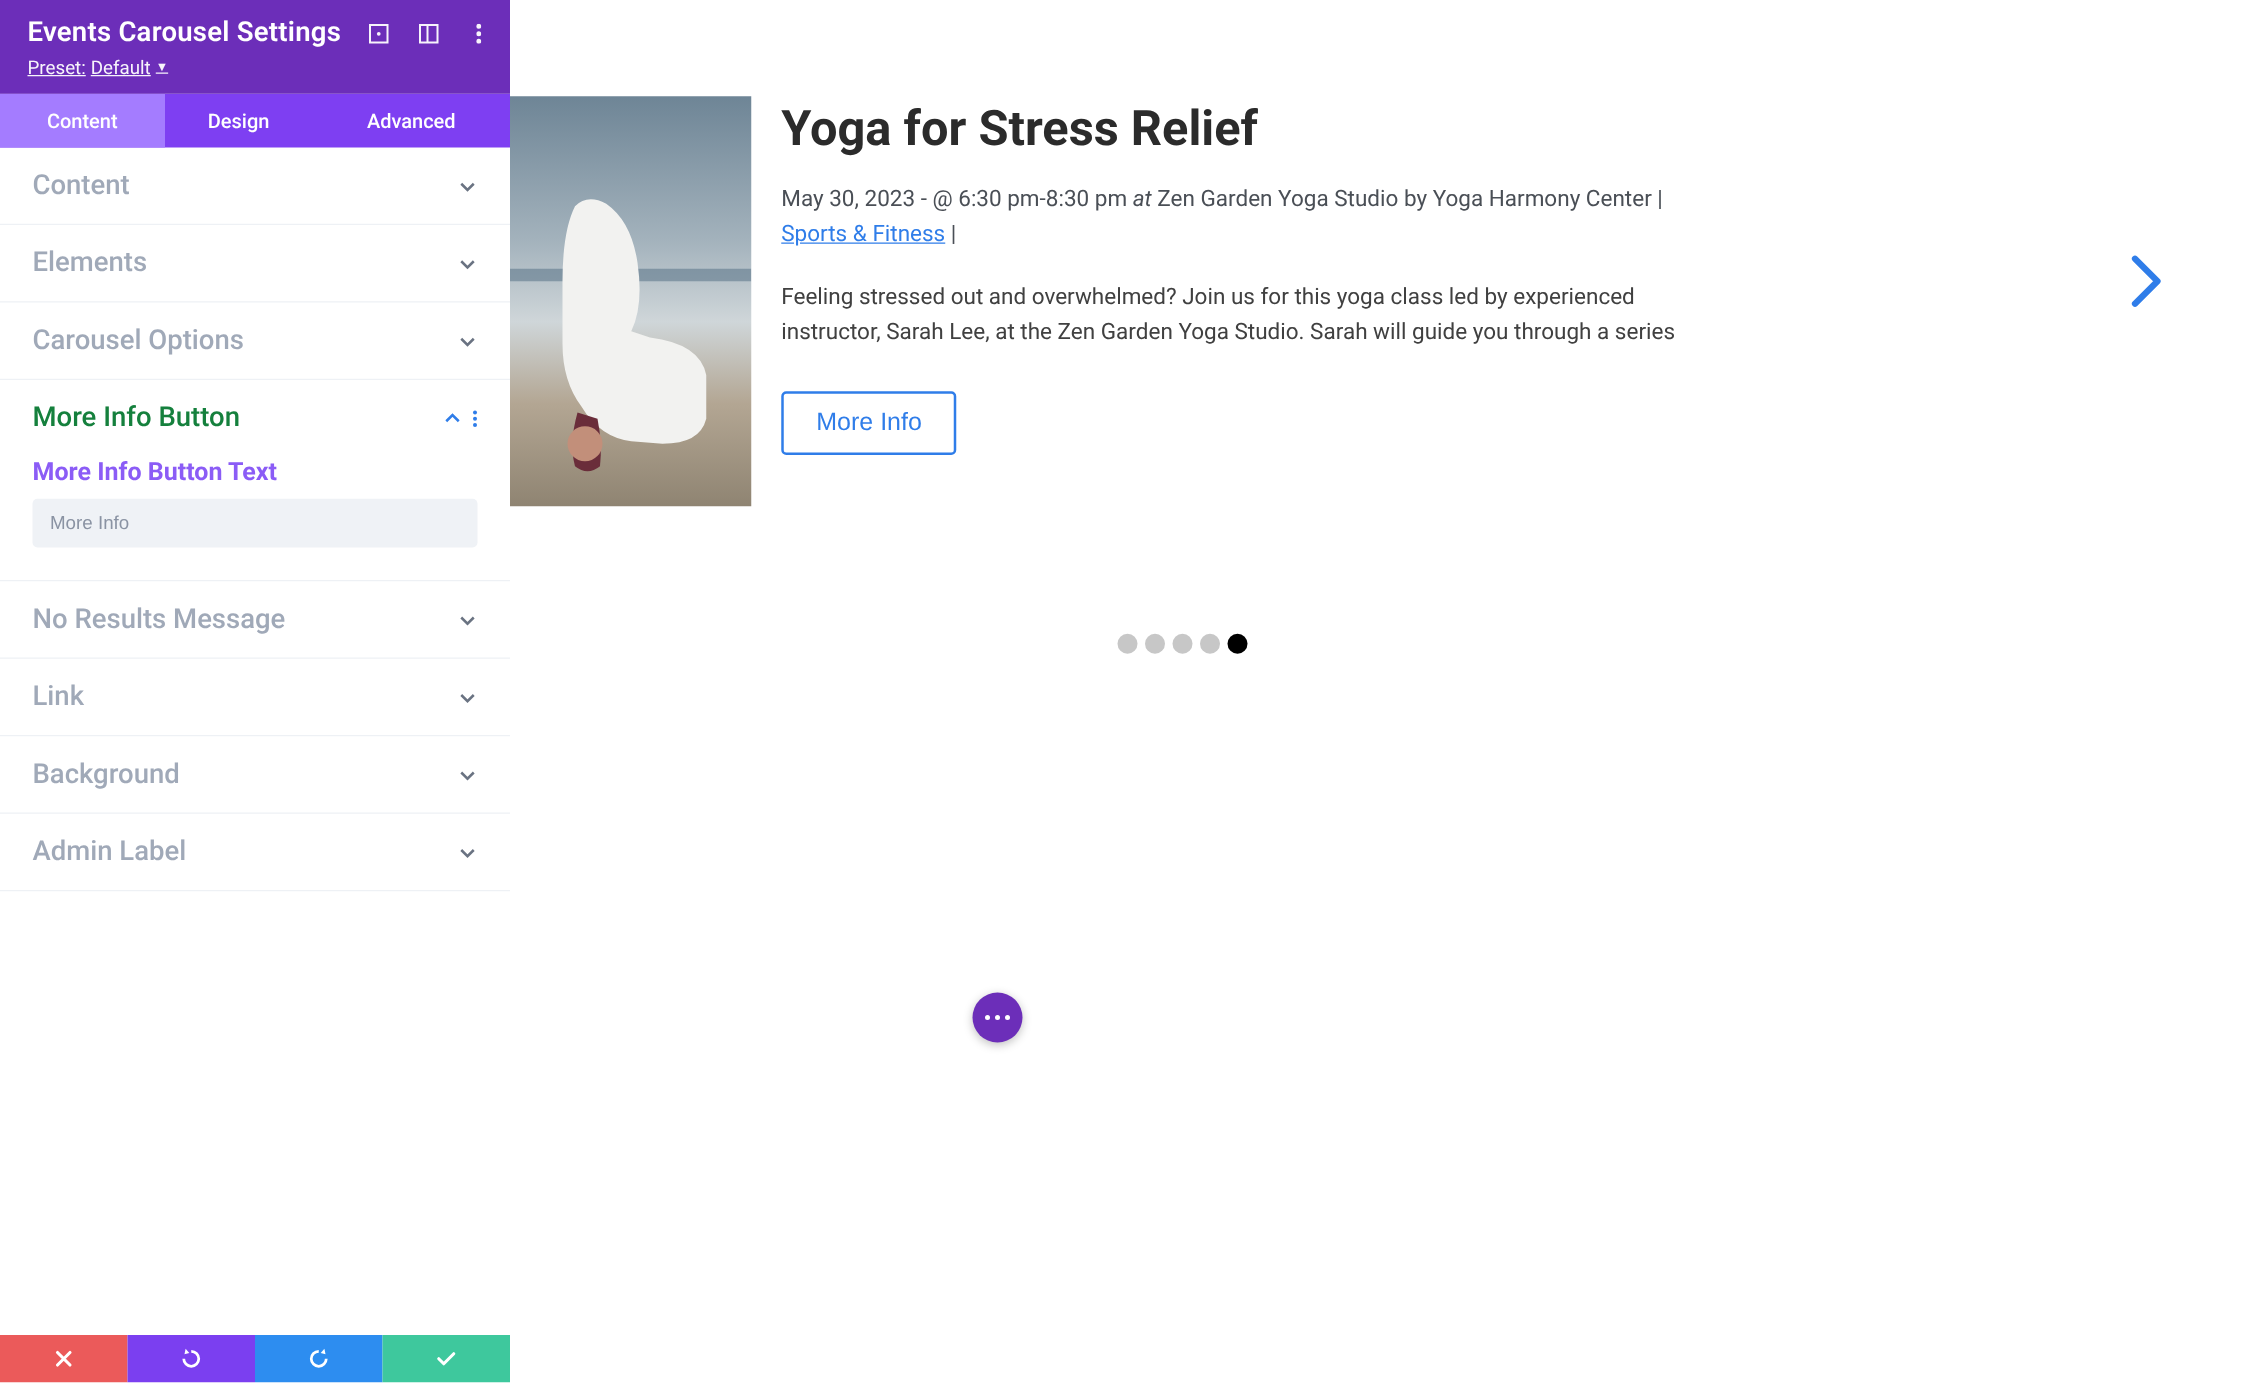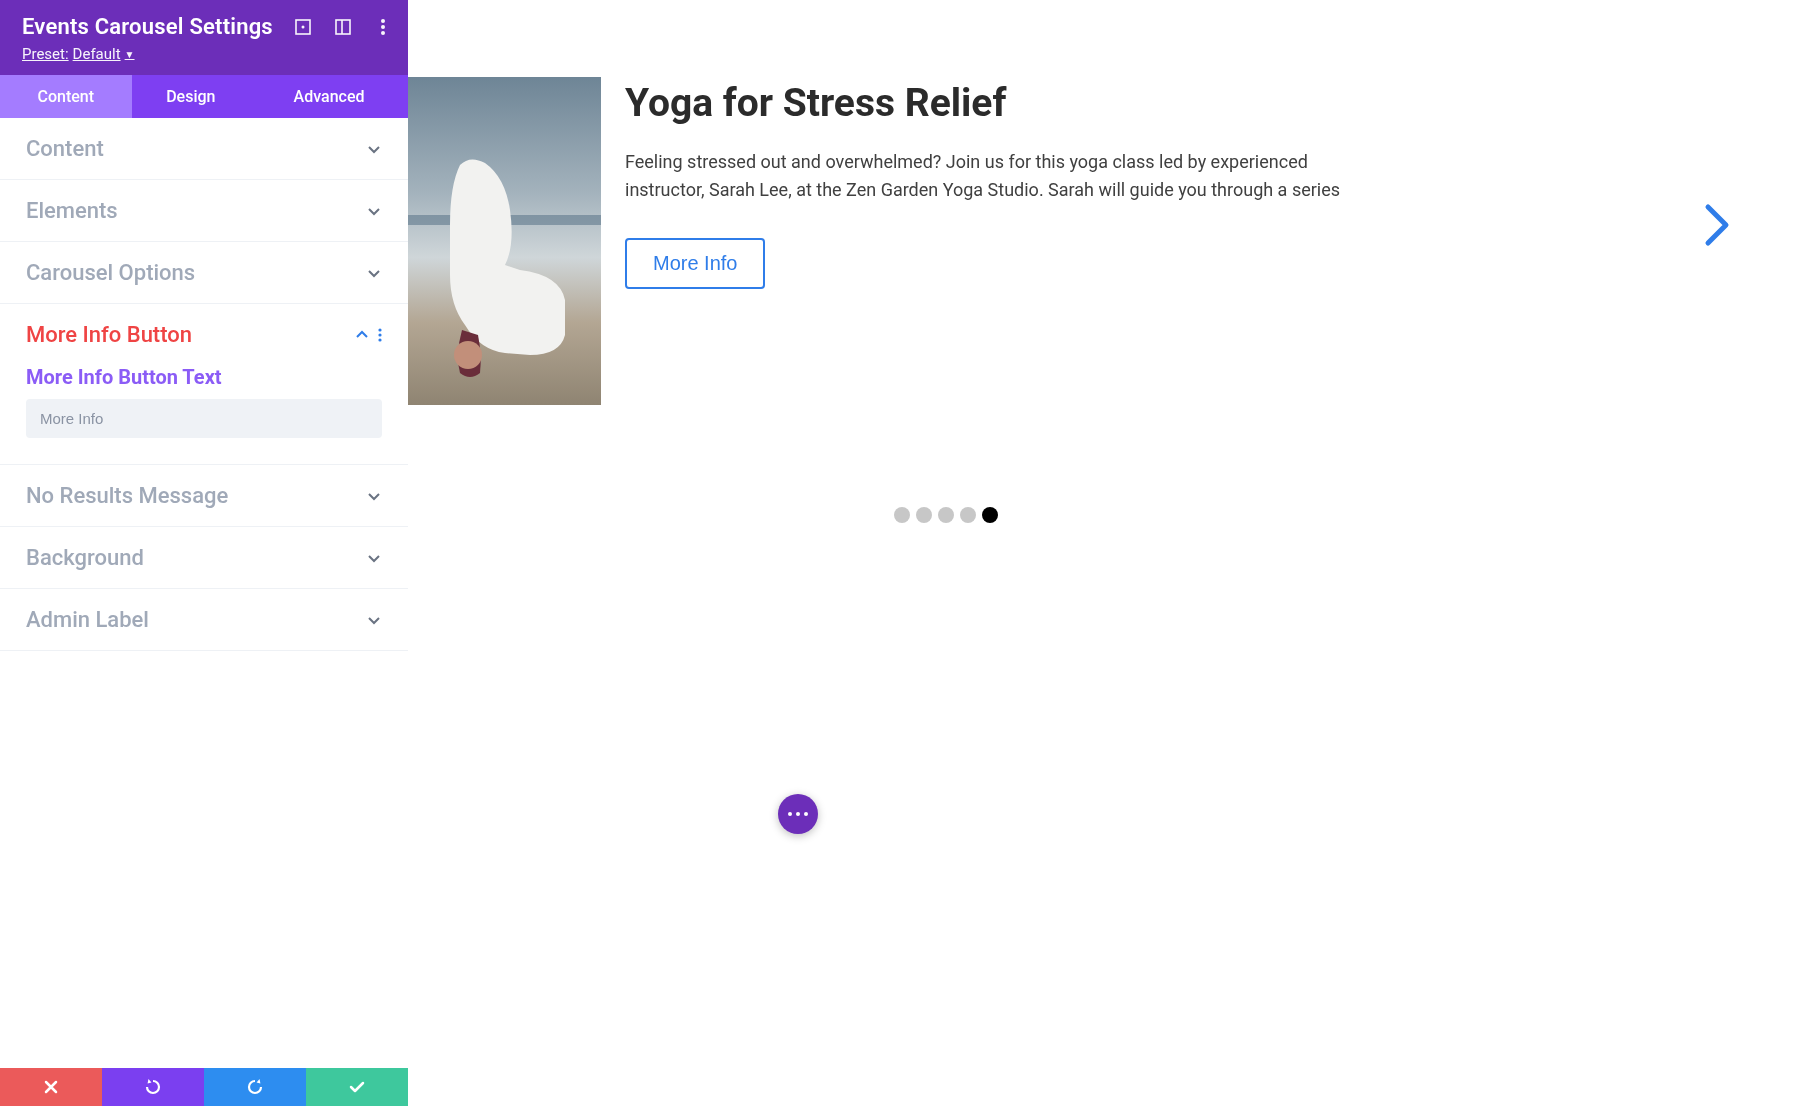--- a/index.html
+++ b/index.html
@@ -22,21 +22,21 @@
 .search-row { display: flex; align-items: center; justify-content: space-between; padding: 6px 8px 6px 26px; background: #f0f3f7; border-bottom: 1px solid #e5e9ef; }
 .search-placeholder { color: #a1aab8; font-size: 15px; }
 .filter-btn { background: #e6eaef; border-radius: 4px; padding: 6px 12px; font-size: 15px; color: #555d68; display: flex; align-items: center; gap: 6px; cursor: pointer; }
 .filter-btn .plus { font-weight: 600; font-size: 16px; }
 
 .sections { flex: 1; overflow-y: auto; }
 
 .section { border-bottom: 1px solid #eef1f5; }
 .section-head { display: flex; align-items: center; justify-content: space-between; padding: 18px 26px; cursor: pointer; }
 .section-title { font-size: 22px; color: #a0a9b8; font-weight: 500; }
-.section.expanded .section-title { color: #ef4444; }
+.section.expanded .section-title { color: #15803d; }
 .section-head .chev { color: #6a7382; }
 .section.expanded .chev { color: #2f7de9; }
 .section-head .more-dots { color: #2f7de9; margin-left: 8px; }
 
 .section-body { padding: 0 26px 26px; }
 .field-label { font-size: 20px; font-weight: 700; color: #8b5cf6; margin-bottom: 10px; }
 .text-input { width: 100%; background: #eff2f6; border: none; border-radius: 4px; padding: 11px 14px; font-size: 15px; color: #8a93a3; }
 
 .footer-bar { display: flex; height: 38px; }
 .footer-btn { flex: 1; display: flex; align-items: center; justify-content: center; color: #fff; cursor: pointer; }
@@ -174,20 +174,30 @@
       <div class="section-head">
         <span class="section-title">No Results Message</span>
         <span class="chev">
             <svg width="16" height="16" viewBox="0 0 16 16">
               <path d="M3 6 L8 11 L13 6" fill="none" stroke="currentColor" stroke-width="2"></path>
             </svg>
           </span>
       </div>
     </div>
 
+    <div class="section">
+      <div class="section-head">
+        <span class="section-title">Link</span>
+        <span class="chev">
+            <svg width="16" height="16" viewBox="0 0 16 16">
+              <path d="M3 6 L8 11 L13 6" fill="none" stroke="currentColor" stroke-width="2"></path>
+            </svg>
+          </span>
+      </div>
+    </div>
 
     <div class="section">
       <div class="section-head">
         <span class="section-title">Background</span>
         <span class="chev">
             <svg width="16" height="16" viewBox="0 0 16 16">
               <path d="M3 6 L8 11 L13 6" fill="none" stroke="currentColor" stroke-width="2"></path>
             </svg>
           </span>
       </div>
@@ -245,20 +255,30 @@
     <div class="event-row">
       <div class="event-img">
         <svg class="figure" viewBox="0 0 160 230">
           <path d="M50 10 Q60 0 75 8 Q95 22 100 55 Q105 90 95 110 L110 115 Q150 120 155 145 L155 180 Q150 200 120 200 L95 198 Q70 195 55 170 Q40 150 40 120 L40 70 Q40 30 50 10 Z" fill="#f2f2f0"></path>
           <path d="M52 175 Q45 200 50 218 Q60 226 70 218 Q72 200 68 180 Z" fill="#6a2d3a"></path>
           <circle cx="58" cy="200" r="14" fill="#c28f7a"></circle>
         </svg>
       </div>
       <div class="event-content">
         <h2 class="event-title">Yoga for Stress Relief</h2>
+        <div class="event-meta">
+          <span>May 30, 2023 - @ 6:30 pm-8:30 pm</span>
+          <span> </span>
+          <span class="at">at</span>
+          <span> </span>
+          <span>Zen Garden Yoga Studio by Yoga Harmony Center</span>
+          <span> | </span>
+          <a class="cat" href="#">Sports &amp; Fitness</a>
+          <span> |</span>
+        </div>
         <div class="event-desc">Feeling stressed out and overwhelmed? Join us for this yoga class led by experienced instructor, Sarah Lee, at the Zen Garden Yoga Studio. Sarah will guide you through a series</div>
         <button class="more-info-btn">More Info</button>
       </div>
     </div>
 
     <div class="dots">
       <span class="dot"></span>
       <span class="dot"></span>
       <span class="dot"></span>
       <span class="dot"></span>

